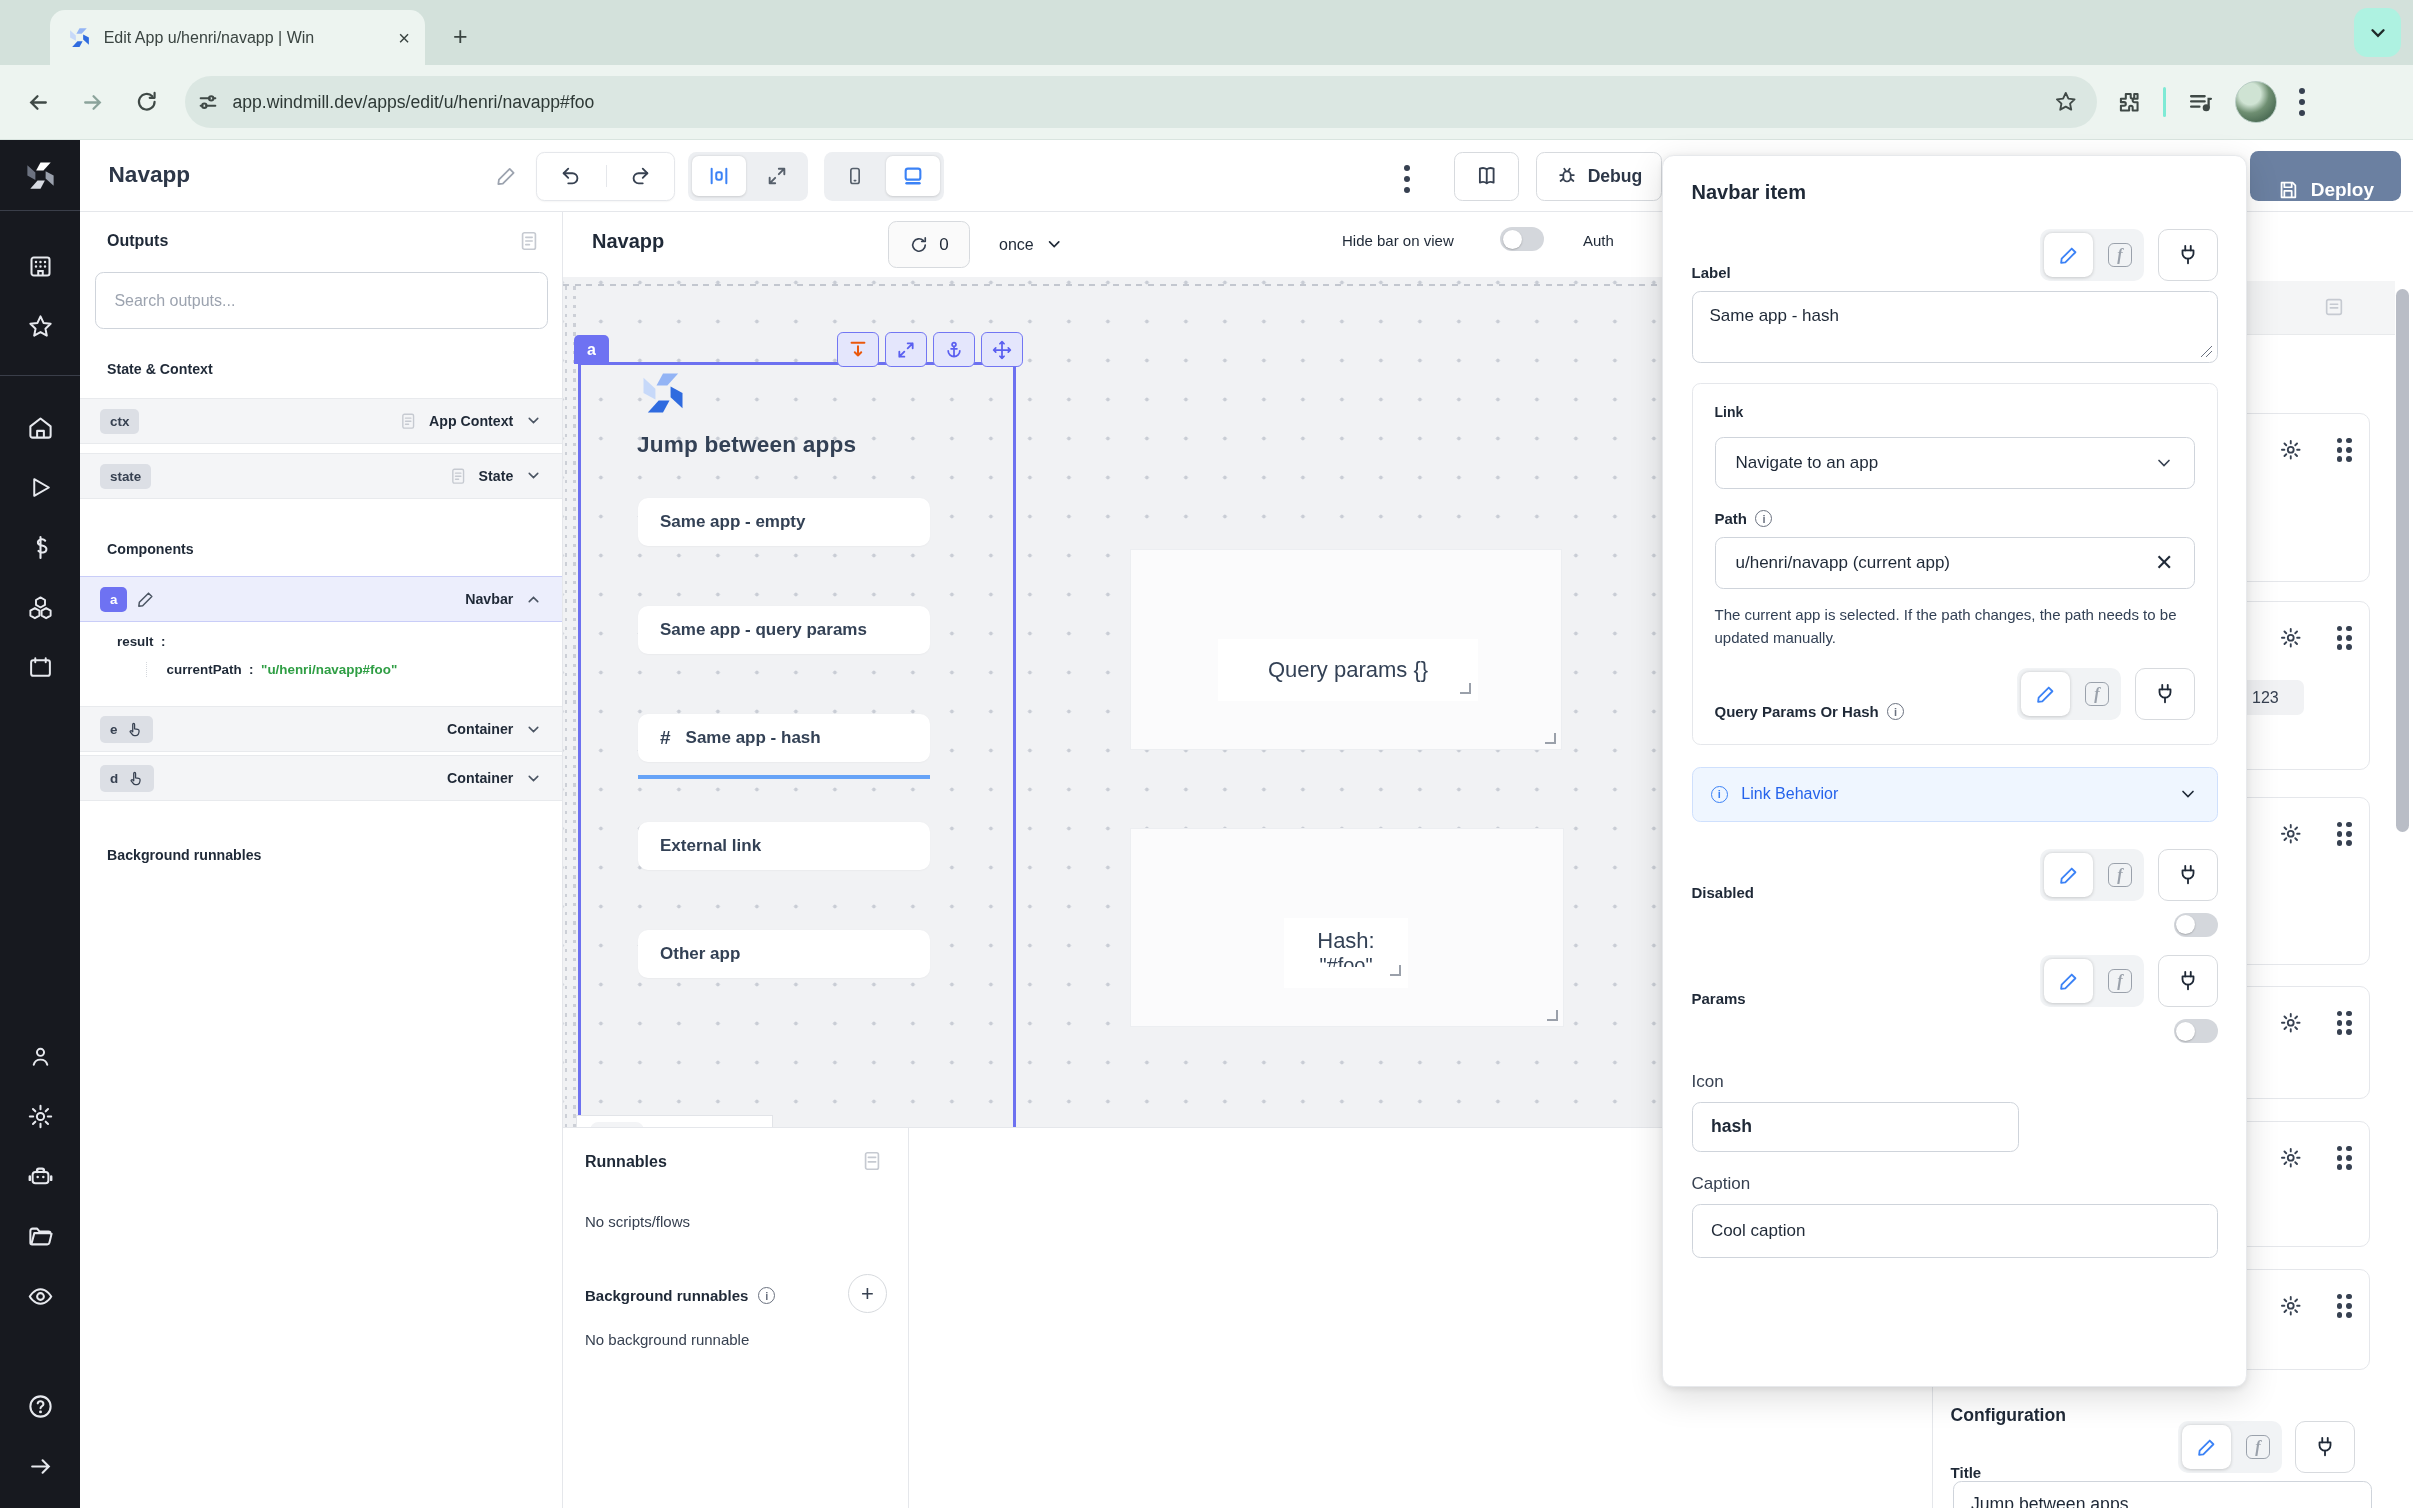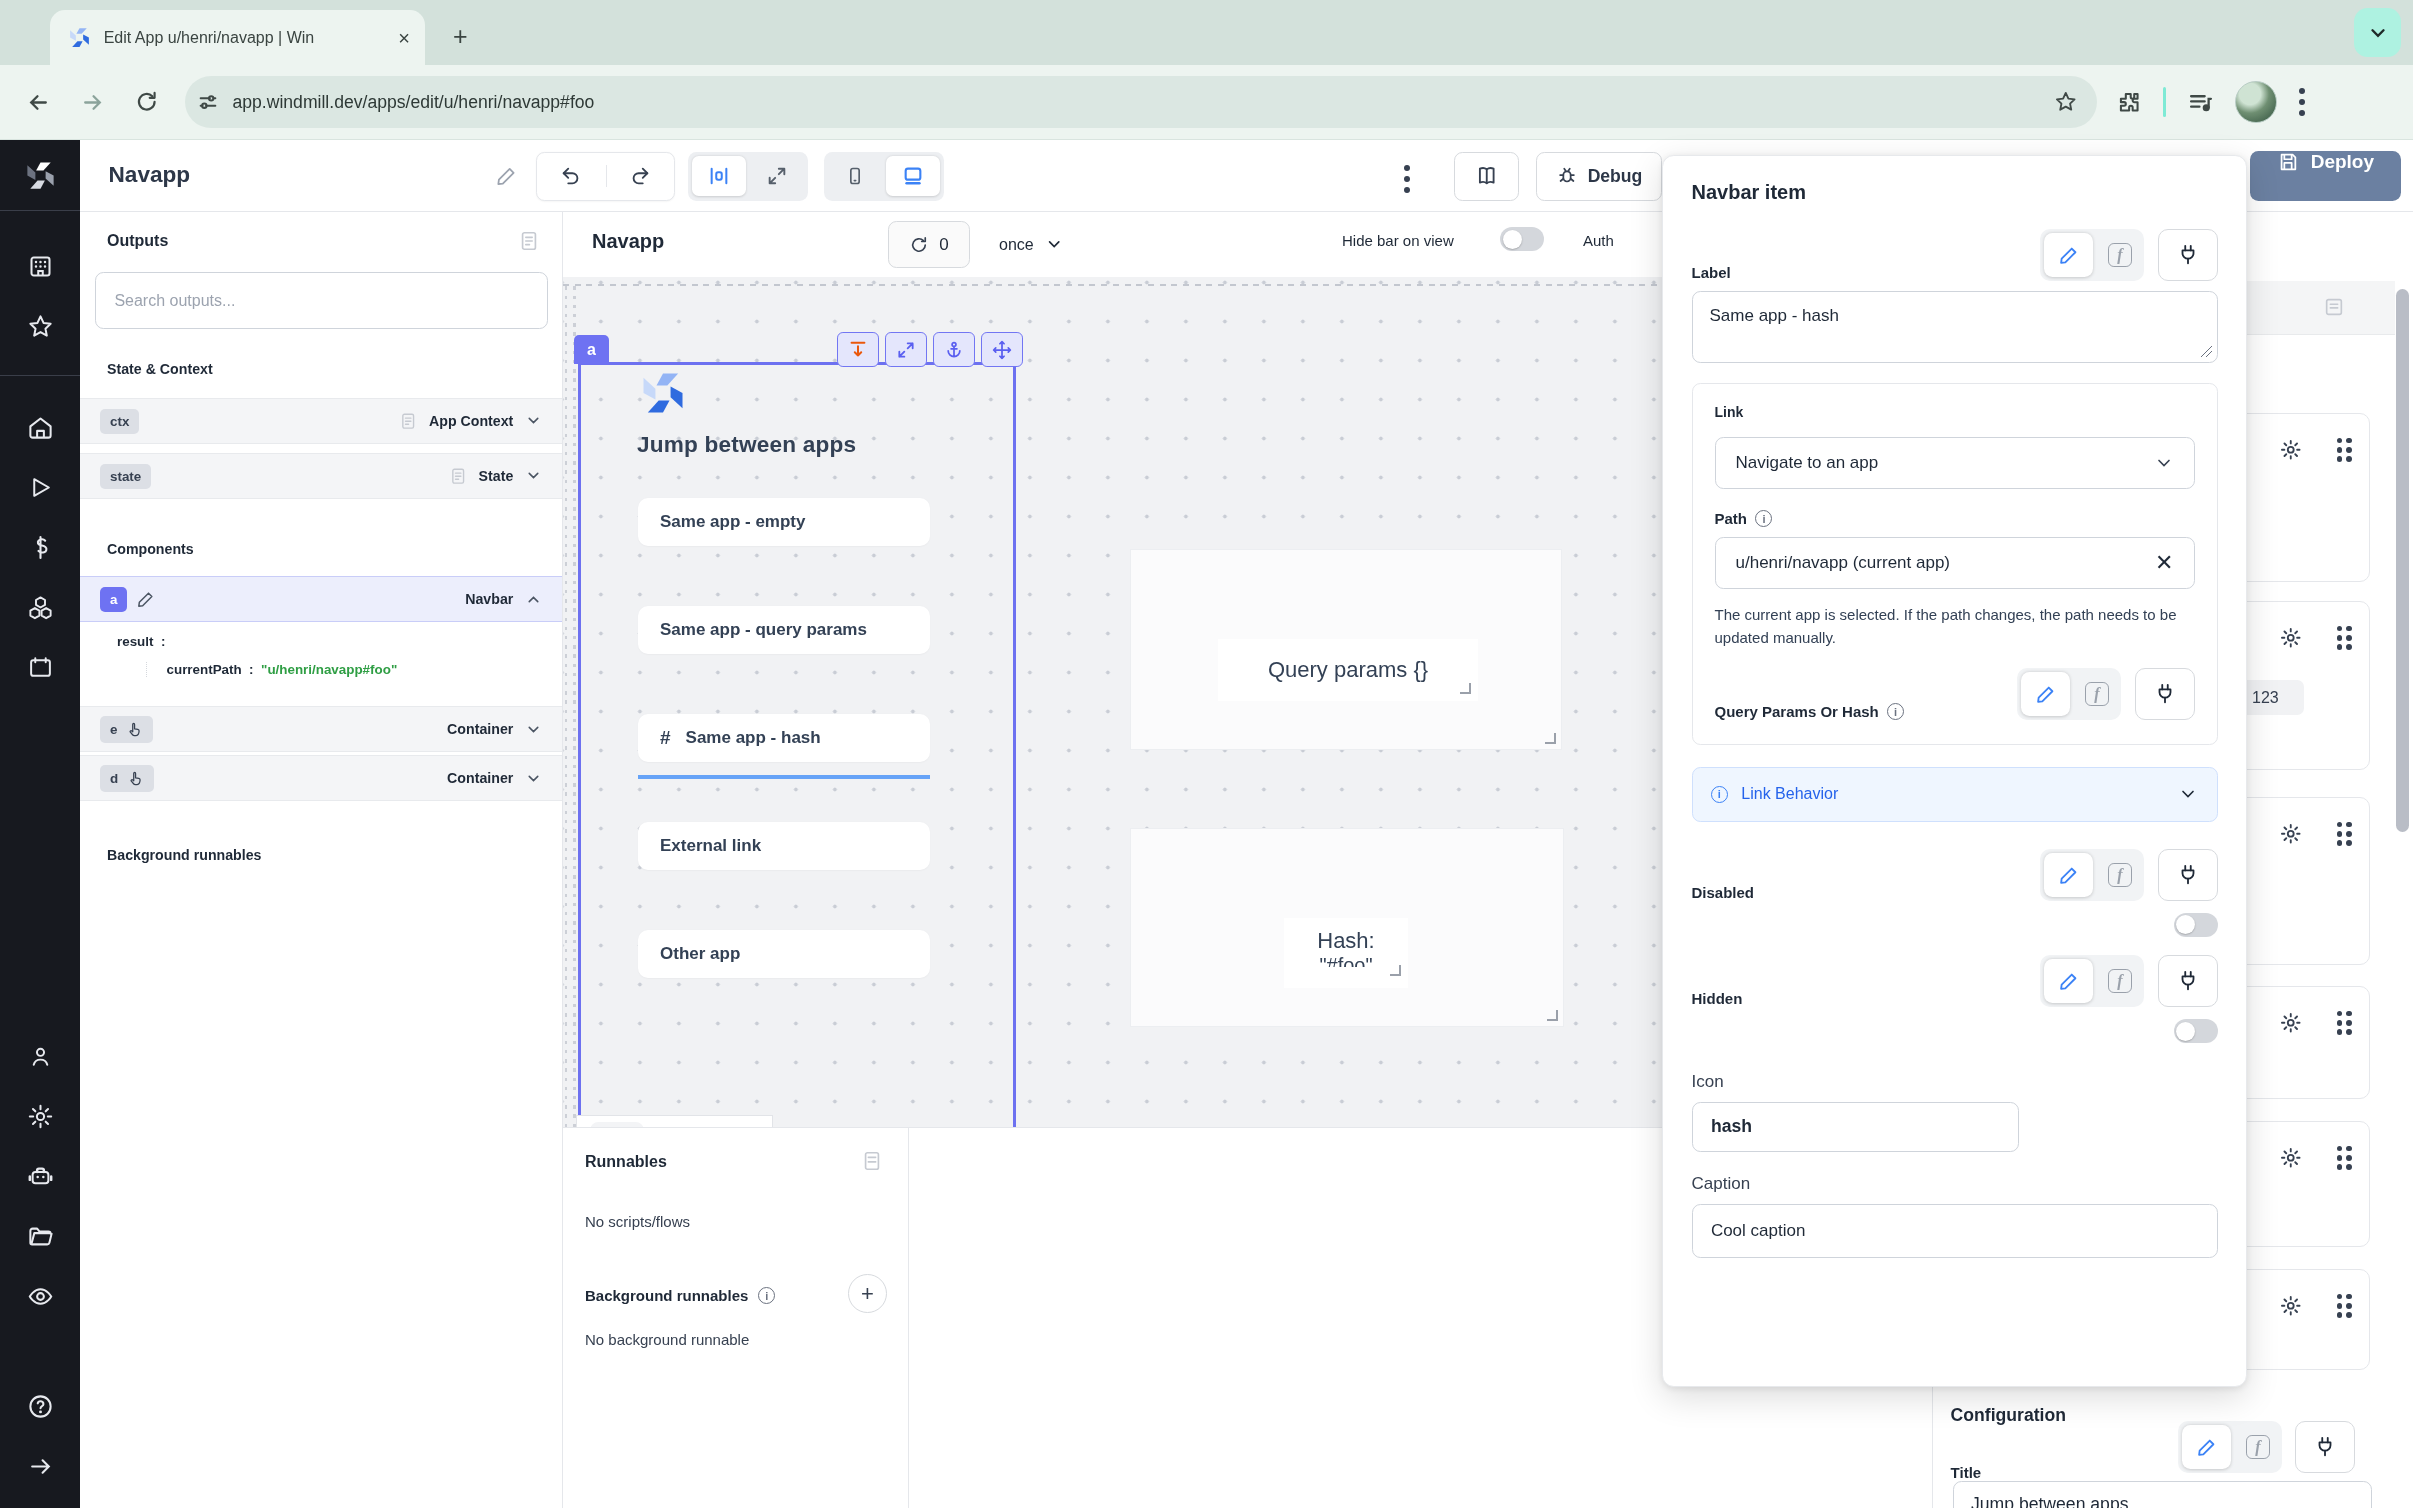--- a/index.html
+++ b/index.html
@@ -40,21 +40,21 @@
   .tb-pencil { position:absolute; left:415px; top:23.5px; color:#9ca3af; }
   .seg { position:absolute; top:11.7px; height:49px; border:0.8px solid #e5e7eb; border-radius:8.4px; background:#fff; display:flex; align-items:center; box-shadow:0 0.8px 1.7px rgba(0,0,0,.04); }
   .seg .half { width:69px; display:flex; justify-content:center; color:#374151; }
   .seg .half + .half { border-left:0.8px solid #e5e7eb; }
   .pillgroup { position:absolute; top:11.7px; height:49px; background:#edeff2; border-radius:8.4px; display:flex; align-items:center; padding:0 4.2px; gap:3.4px; }
   .pg-btn { width:54px; height:40px; border-radius:6.7px; display:flex; align-items:center; justify-content:center; color:#565f6b; }
   .pg-btn.active { background:#fff; box-shadow:0 0.8px 2.5px rgba(0,0,0,.15); color:#3b82f6; }
   .kebab { position:absolute; left:1324px; top:20px; width:6.7px; }
   .kebab i { display:block; width:5.9px; height:5.9px; background:#374151; border-radius:50%; margin:5px 0; }
   .tb-btn { position:absolute; top:11.7px; height:49px; border:0.8px solid #d7dade; border-radius:8.4px; background:#fff; display:flex; align-items:center; justify-content:center; gap:10px; color:#2d3748; font-size:17.6px; font-weight:600; }
-  .deploy { position:absolute; left:2170px; top:11px; width:151px; height:50px; background:#6b80a1; border-radius:8.4px; color:#fff; display:flex; align-items:flex-start; justify-content:center; gap:11.7px; font-size:19px; font-weight:600; }
+  .deploy { position:absolute; left:2170px; top:11px; width:151px; height:50px; background:#6b80a1; border-radius:8.4px; color:#fff; display:flex; align-items:flex-end; justify-content:center; gap:11.7px; font-size:19px; font-weight:600; }
 
   
   .outputs { position:absolute; left:80px; top:72px; width:483px; height:1296px; background:#fff; border-right:0.8px solid #e5e7eb; font-size:13.4px; }
   .out-h { position:absolute; left:27px; top:20px; font-size:16px; font-weight:700; color:#1f2937; }
   .out-doc { position:absolute; right:22px; top:18.4px; color:#c6cad1; }
   .search { position:absolute; left:15px; top:60px; width:453px; height:57px; border:0.8px solid #cfd4db; border-radius:8.4px; padding:0 18.4px; font-size:16px; color:#9ca3af; display:flex; align-items:center; background:#fff; }
   .sec-h { position:absolute; left:27px; font-size:14.2px; font-weight:700; color:#1f2937; }
   .orow { position:absolute; left:0; width:482px; height:46px; background:#f4f5f7; border-top:0.8px solid #e8eaed; border-bottom:0.8px solid #e8eaed; display:flex; align-items:center; padding:0 20px; }
   .badge { background:#dcdfe5; color:#374151; font-weight:700; font-size:13.4px; border-radius:5px; padding:5px 10px; display:flex; align-items:center; gap:8.4px; }
   .orow .grow { flex:1; }
@@ -873,21 +873,21 @@
               <path d="M12 16v5"></path>
             </svg>
           </span>
       </span>
     </div>
     <div class="tglrow">
         <span class="tgl"></span>
       </div>
 
     <div class="prop-row" style="margin-top:18.4px">
-      <span class="prop-label">Hidden</span>
+      <span class="prop-label">Params</span>
       <span class="ctrlset">
         <span class="pf">
             <span class="pbtn">
               <svg width="22" height="22" viewBox="0 0 24 24" fill="none" stroke="currentColor" stroke-width="2" stroke-linejoin="round">
                 <path d="M15 5l4 4L8 20l-4.6.6L4 16z"></path>
               </svg>
             </span>
         <span class="fbtn">
               <span class="fglyph">f</span>
             </span>

